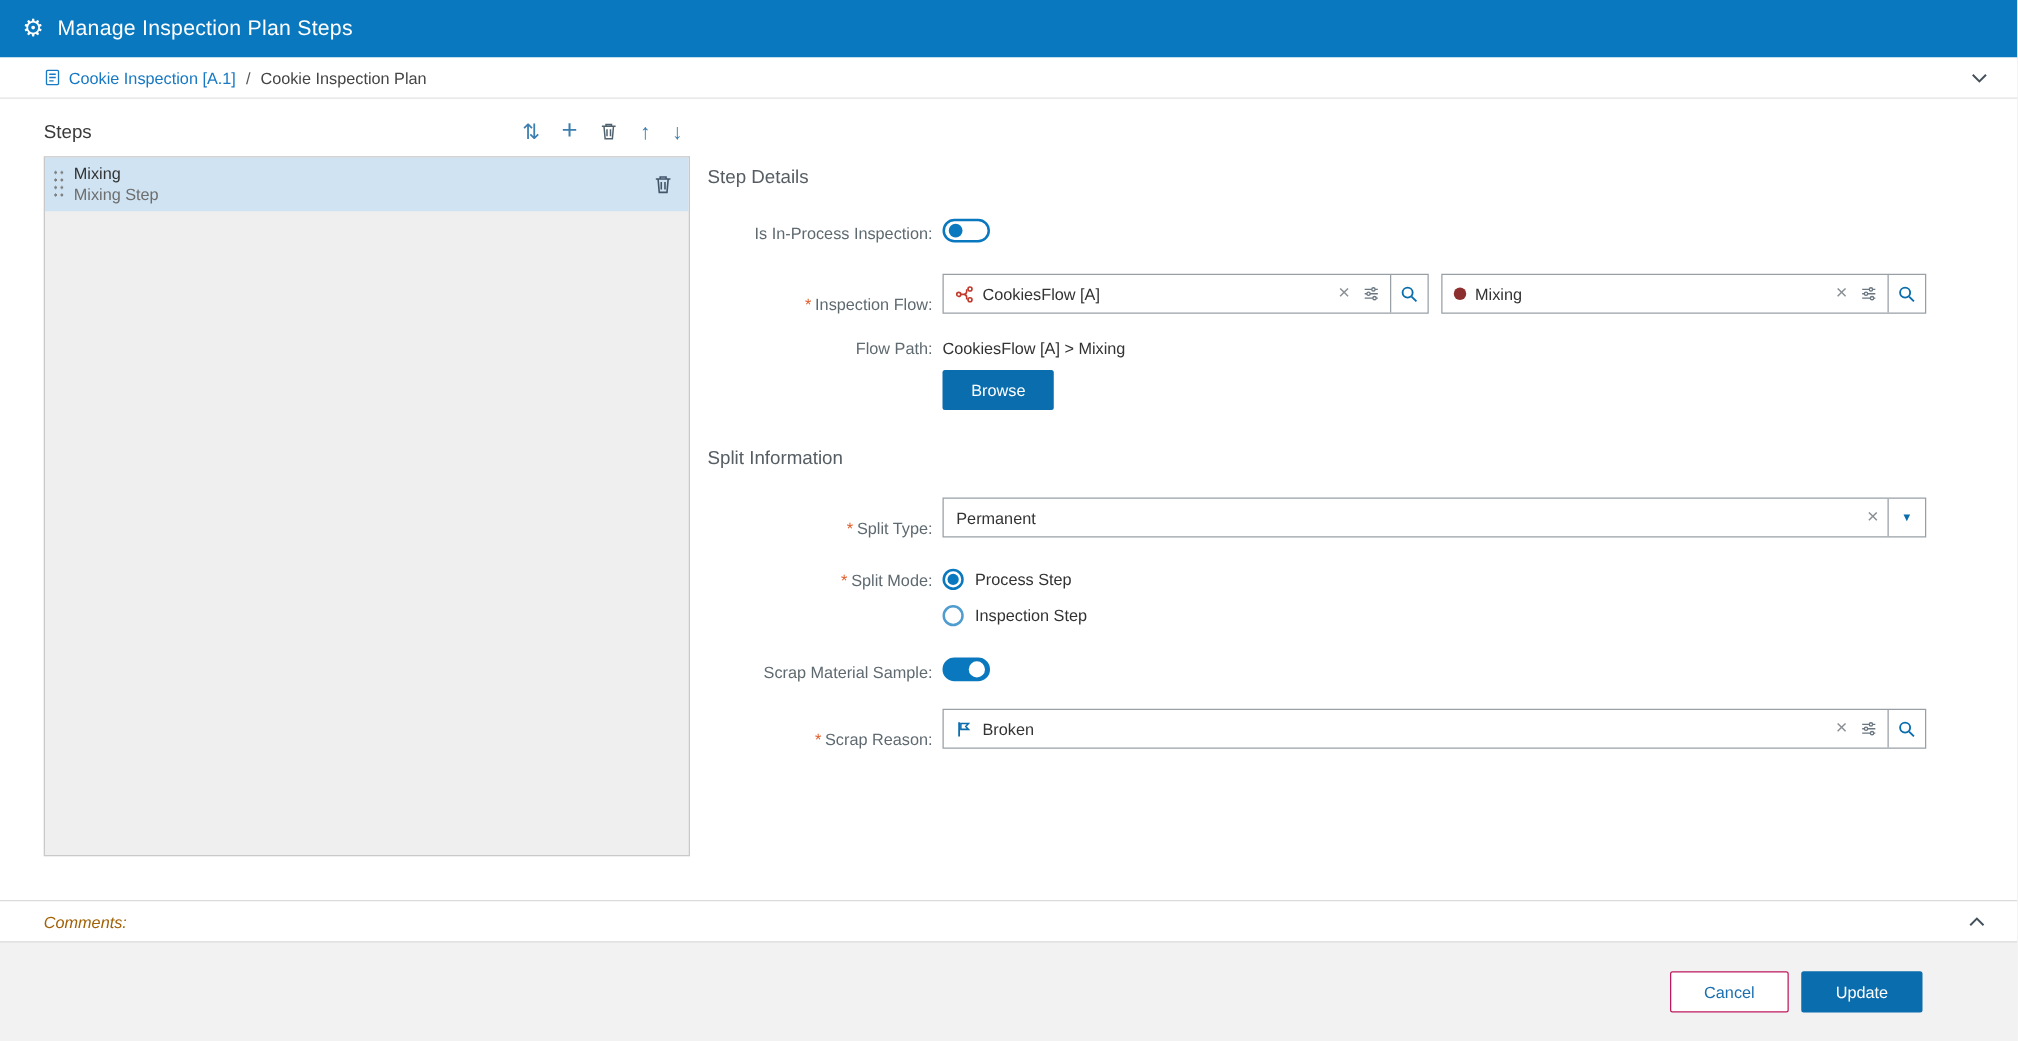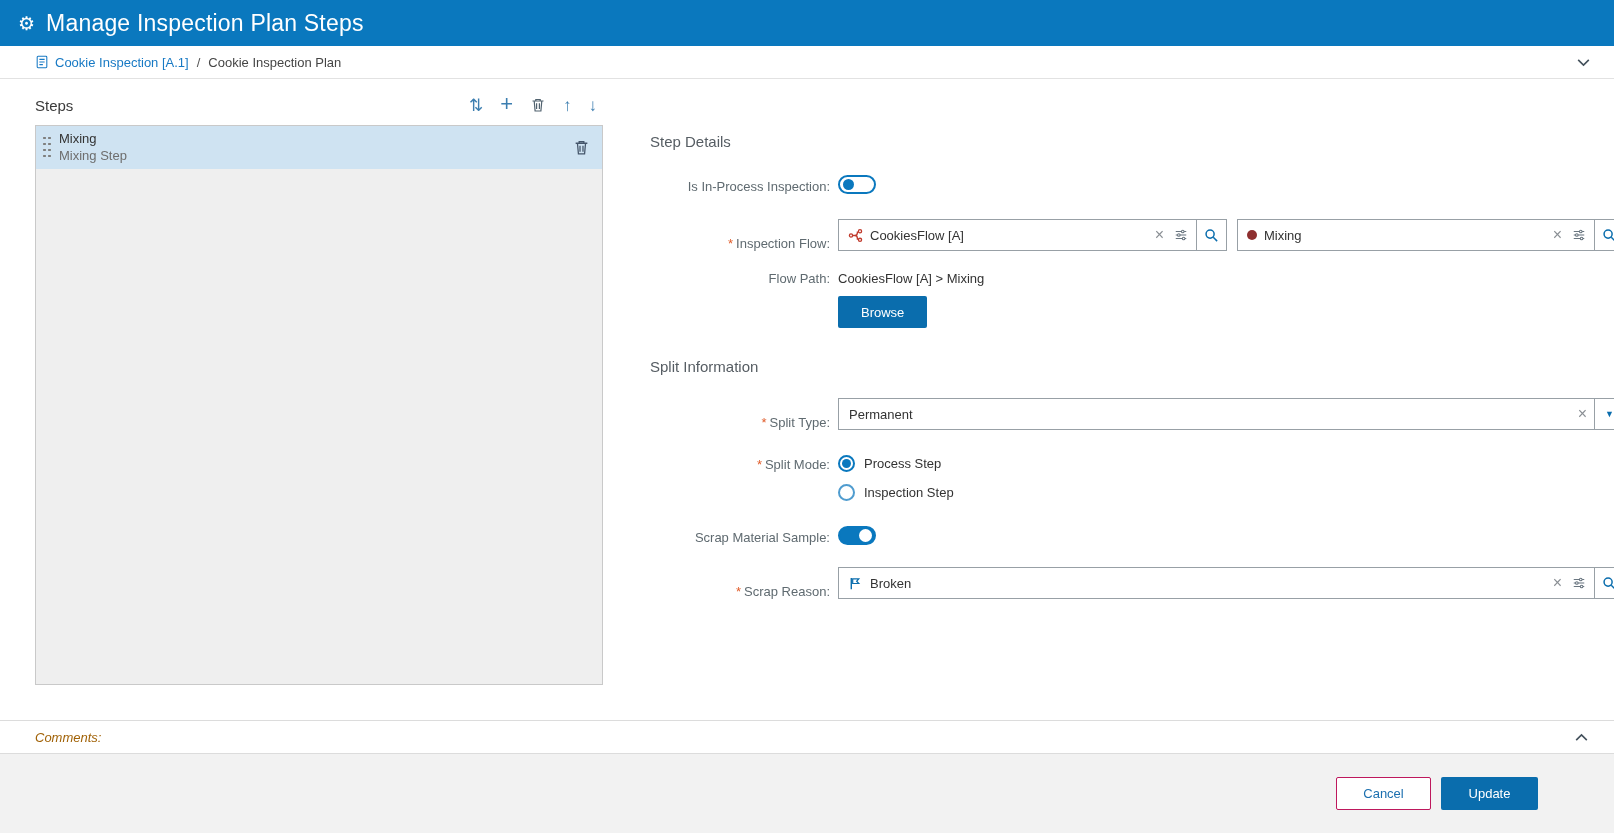--- a/index.html
+++ b/index.html
@@ -3,49 +3,49 @@
 <meta charset="utf-8">
 <style>
   * { box-sizing: border-box; }
   html,body { margin:0; padding:0; background:#e9e9e9; }
   body { font-family:"Liberation Sans", sans-serif; }
   .app { width:1614px; height:833px; background:#fff; display:flex; flex-direction:column; overflow:hidden; }
 
   
   .app-header { flex:none; height:46px; background:#0a78be; color:#fff; display:flex; align-items:center; padding:0 18px; gap:11px; }
   .gear-glyph { font-size:19px; line-height:1; }
-  .app-title { font-size:23px; font-weight:400; margin:0; letter-spacing:.2px; }
+  .app-title { font-size:17px; font-weight:400; margin:0; letter-spacing:.2px; }
 
   
   .breadcrumb-bar { flex:none; height:33px; border-bottom:1px solid #e2e2e2; display:flex; align-items:center; padding:0 22px 0 35px; gap:8px; background:#fff; }
   .crumb-link { color:#1779c4; font-size:13px; text-decoration:none; display:flex; align-items:center; gap:6px; cursor:pointer; }
   .crumb-sep { color:#555; font-size:13px; }
   .crumb-current { color:#454545; font-size:13px; }
   .crumb-chevron { margin-left:auto; display:flex; cursor:pointer; color:#44515c; }
 
   
   .main { flex:1; min-height:0; display:flex; padding-top:14px; }
-  .left-col { flex:none; width:568px; margin-left:35px; display:flex; flex-direction:column; }
+  .left-col { flex:none; width:517px; margin-left:35px; display:flex; flex-direction:column; }
   .steps-header { display:flex; align-items:center; margin-bottom:8px; height:24px; }
   .steps-title { font-size:15px; color:#3a3a3a; }
   .steps-toolbar { margin-left:auto; display:flex; align-items:center; gap:17px; padding-right:6px; }
   .tb-icon { color:#3c7eb0; font-size:17px; line-height:1; cursor:pointer; display:flex; align-items:center; }
   .tb-icon.plus { font-size:22px; font-weight:400; margin-top:-2px; }
   .tb-icon.trash { color:#51626f; }
   .steps-list { background:#efefef; border:1px solid #c9c9c9; height:560px; overflow:auto; }
   .step-item { display:flex; align-items:center; gap:8px; padding:5px 12px 6px 6px; cursor:pointer; }
   .step-item.selected { background:#cfe3f2; }
   .drag-dots { flex:none; width:9px; height:24px; background-image:radial-gradient(circle, #7e7e7e 1.1px, transparent 1.25px); background-size:5px 6px; cursor:grab; }
   .step-texts { flex:1; min-width:0; }
   .step-name { font-size:13px; color:#333; }
   .step-desc { font-size:13px; color:#6e6e6e; margin-top:2px; }
   .step-trash { flex:none; color:#44556a; cursor:pointer; display:flex; }
 
   
-  .right-col { flex:1; min-width:0; padding-left:47px; padding-right:86px; }
+  .right-col { flex:1; min-width:0; padding-left:14px; padding-right:86px; }
   .section-title { font-size:15px; font-weight:400; color:#565d63; margin:0; }
   .section-title.first { margin-top:40px; }
   .section-title.second { margin-top:30px; }
   .form-row { display:flex; align-items:flex-end; margin-top:25px; }
   .form-row.tight { margin-top:10px; }
   .form-row.top { align-items:flex-start; }
   .form-label { flex:none; width:184px; text-align:right; font-size:13px; color:#5f6a70; padding-right:4px; }
   .req { color:#e05c2a; margin-right:3px; }
   .form-ctl { margin-left:4px; display:flex; align-items:center; }
 

